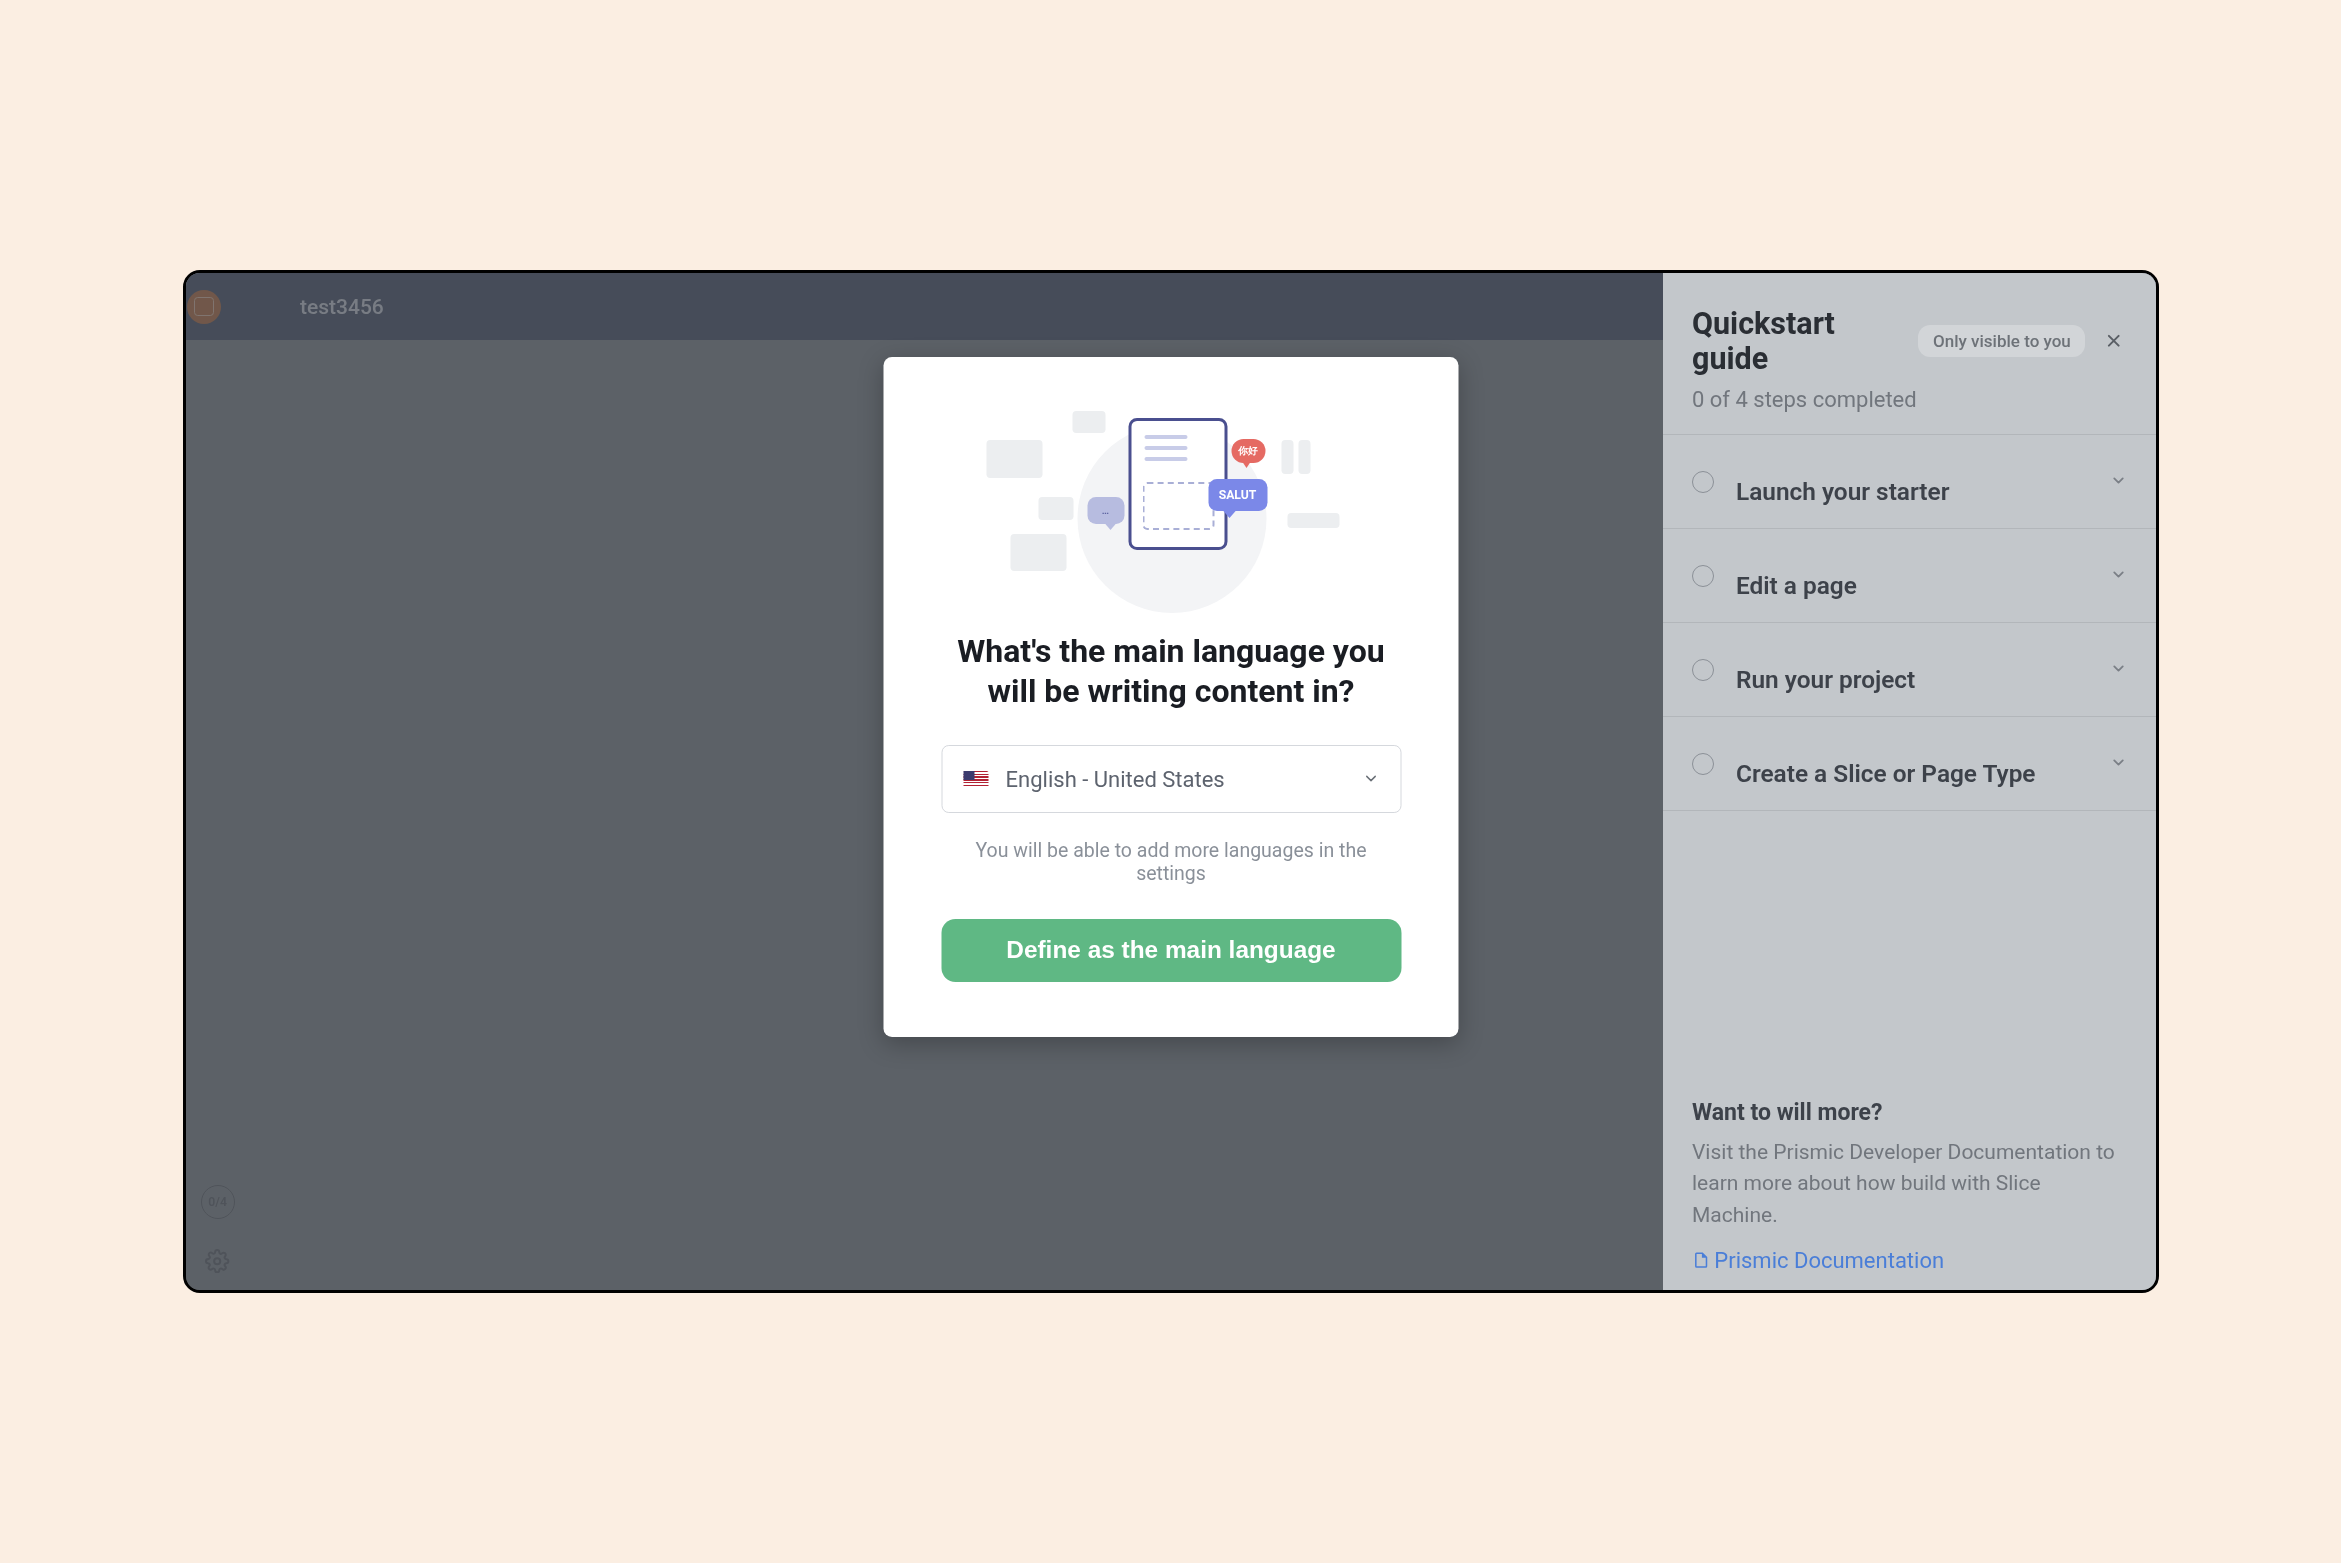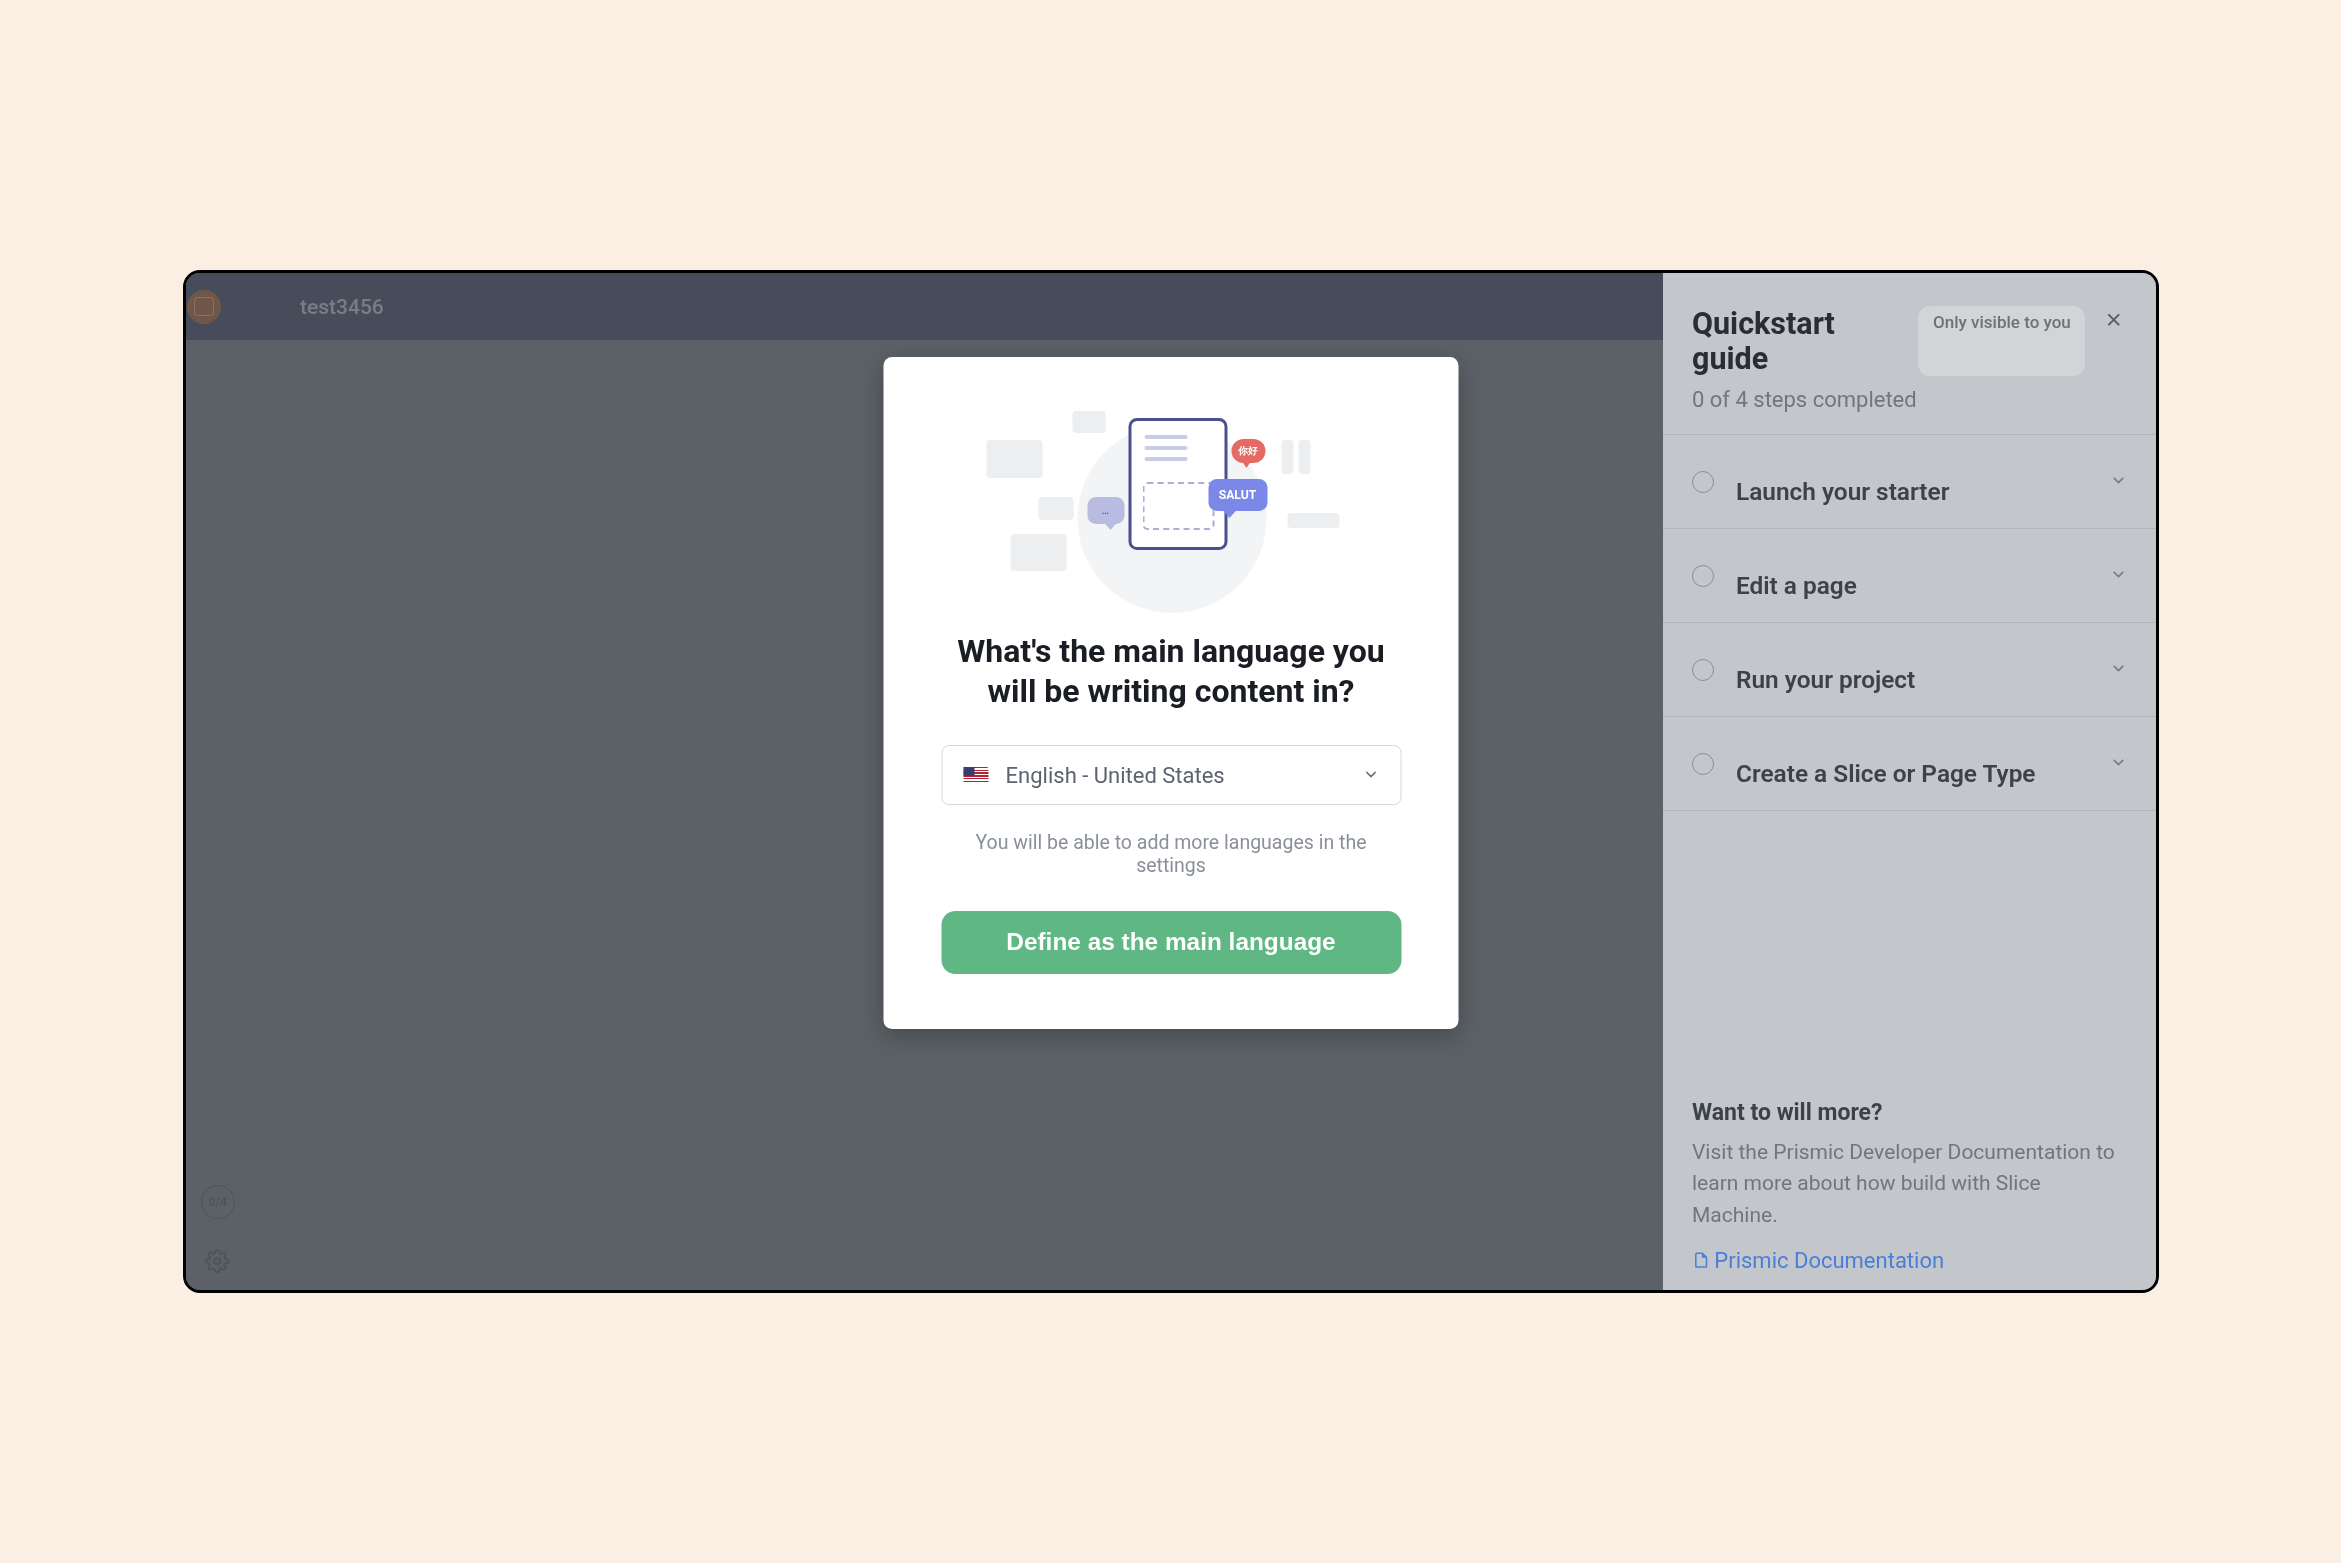--- a/index.html
+++ b/index.html
@@ -196,21 +196,21 @@
     font-size: 32px;
     font-weight: 700;
     color: #1a1d23;
     text-align: center;
     line-height: 1.25;
     margin-bottom: 34px;
     max-width: 439px;
   }
   .lang-select {
     width: 460px;
-    height: 60px;
+    height: 68px;
     border: 1.2px solid #d5d8dd;
     border-radius: 7.3px;
     display: flex;
     align-items: center;
     padding: 0 21px;
     cursor: pointer;
     background: #fff;
   }
   .flag {
     width: 25.6px; height: 17px;
@@ -264,20 +264,21 @@
     z-index: 5;
     display: flex;
     flex-direction: column;
   }
   .qs-header {
     padding: 33px 29px 22px;
     border-bottom: 1.2px solid #b2b6ba;
   }
   .qs-title-row {
     display: flex;
+    align-items: center;
     gap: 14.6px;
   }
   .qs-title {
     font-size: 30.5px;
     font-weight: 700;
     color: #2a2e34;
     flex: 1;
   }
   .qs-pill {
     background: #d2d5d8;

